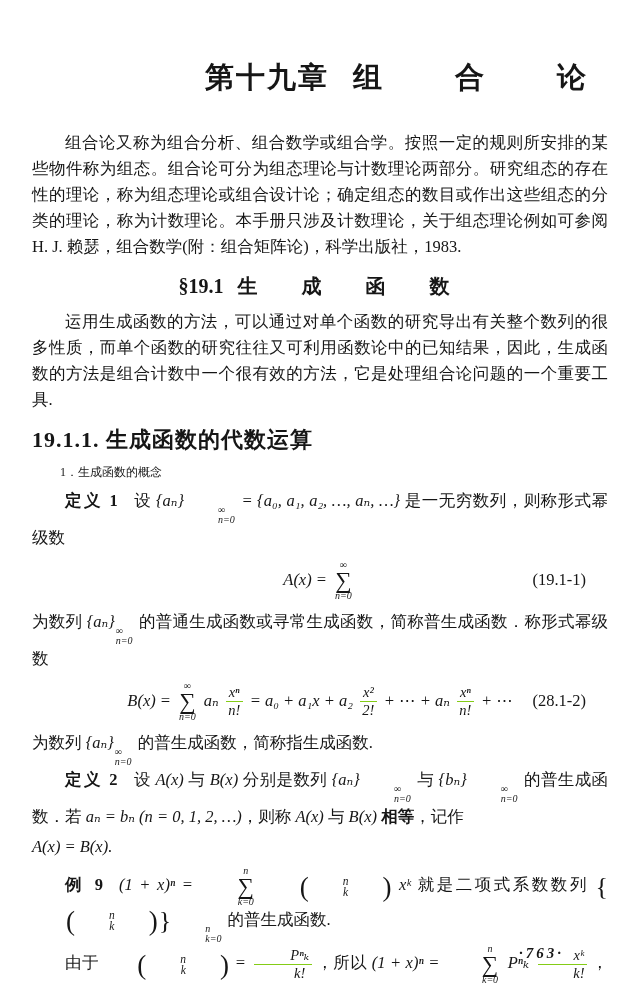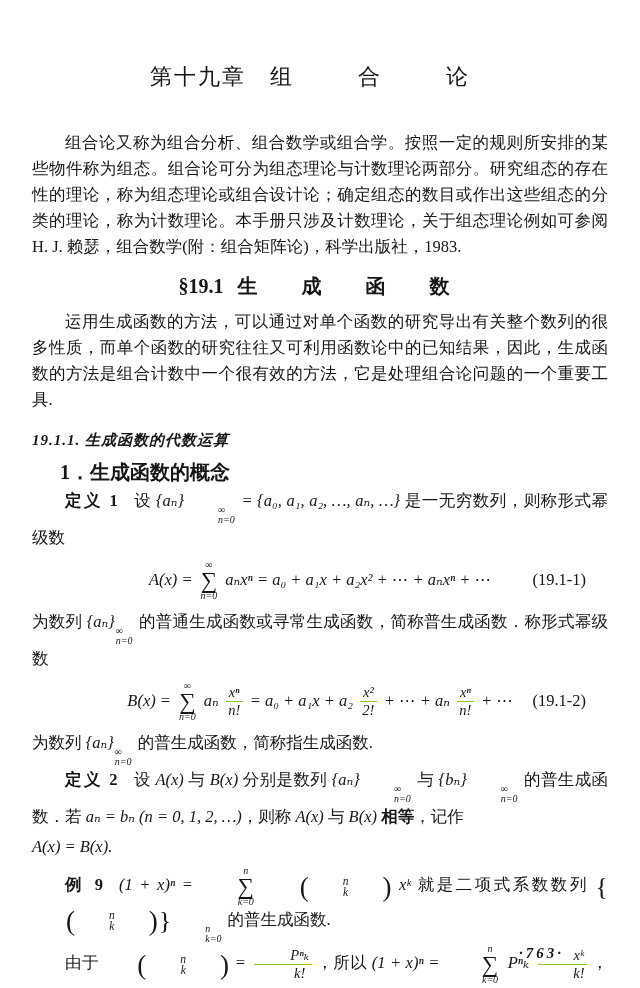--- a/index.html
+++ b/index.html
@@ -9,43 +9,42 @@
     margin:0 auto;
     background:#ffffff;
     color:#161616;
     font-family:"Liberation Serif","DejaVu Serif","DejaVu Sans",serif;
     box-sizing:border-box;
     padding:58px 32px 0 32px;
     overflow:hidden;
   }
   .chapter-title {
     margin:0 0 34px 0;
-    font-size:22px; font-weight:normal; text-align:center;
+    font-size:29px; font-weight:bold; text-align:right;
     line-height:38px; letter-spacing:2px;
   }
   .chapter-title .prefix { margin-right:24px; }
   .chapter-title .main { letter-spacing:22px; }
   p.body {
     margin:0; font-size:16.5px; line-height:26px;
     text-align:justify;
   }
   .indent { text-indent:2em; }
   .section-title {
     margin:12px 0 9px 0; font-size:20px; font-weight:bold;
     text-align:center; line-height:28px;
   }
   .section-title .num { margin-right:14px; }
   .section-title .txt { letter-spacing:12px; }
   .subsection-title {
-    margin:14px 0 7px 0; font-size:15px; font-weight:bold; line-height:26px;
+    margin:14px 0 7px 0; font-size:22px; font-weight:bold; line-height:26px;
     letter-spacing:1px;
-    font-style:italic;
   }
   .item-title {
-    margin:0 0 4px 28px; font-size:20px; font-weight:bold; line-height:24px;
+    margin:0 0 4px 28px; font-size:12px; font-weight:normal; line-height:24px;
   }
   b.deflabel { letter-spacing:2px; margin-right:14px; }
   .m { font-style:italic; font-family:"Liberation Serif","DejaVu Serif","DejaVu Sans",serif; }
   .supsub {
     display:inline-flex; flex-direction:column; align-items:flex-start;
     vertical-align:-7px; font-size:10px; line-height:10px;
     font-style:italic; margin-left:1px; margin-right:2px;
   }
   .supsub .sup, .supsub .sub { display:block; }
   .sum {
@@ -109,21 +108,20 @@
   </p>
 
   <div class="formula">
     <span class="fcontent">
       <i class="m">A(x) =</i>
       <span class="sum">
         <span class="lim">∞</span>
         <span class="sigma">∑</span>
         <span class="lim">n=0</span>
       </span>
-      <i class="m">aₙxⁿ = a₀ + a₁x + a₂x² + ⋯ + aₙxⁿ + ⋯</i>
     </span>
     <span class="eqno">(19.1-1)</span>
   </div>
 
   <p class="body">
     <span>为数列</span>
     <i class="m">{aₙ}</i><span class="supsub">
         <span class="sup">∞</span>
         <span class="sub">n=0</span>
       </span>
@@ -148,21 +146,21 @@
           <span class="top">x²</span>
           <span class="bot">2!</span>
         </span>
       <i class="m">+ ⋯ + aₙ</i>
       <span class="frac">
           <span class="top">xⁿ</span>
           <span class="bot">n!</span>
         </span>
       <i class="m">+ ⋯</i>
     </span>
-    <span class="eqno">(19.1-2)</span>
+    <span class="eqno">(28.1-2)</span>
   </div>
 
   <p class="body">
     <span>为数列</span>
     <i class="m">{aₙ}</i><span class="supsub">
         <span class="sup">∞</span>
         <span class="sub">n=0</span>
       </span>
     <span>的普生成函数，简称指生成函数.</span>
   </p>

